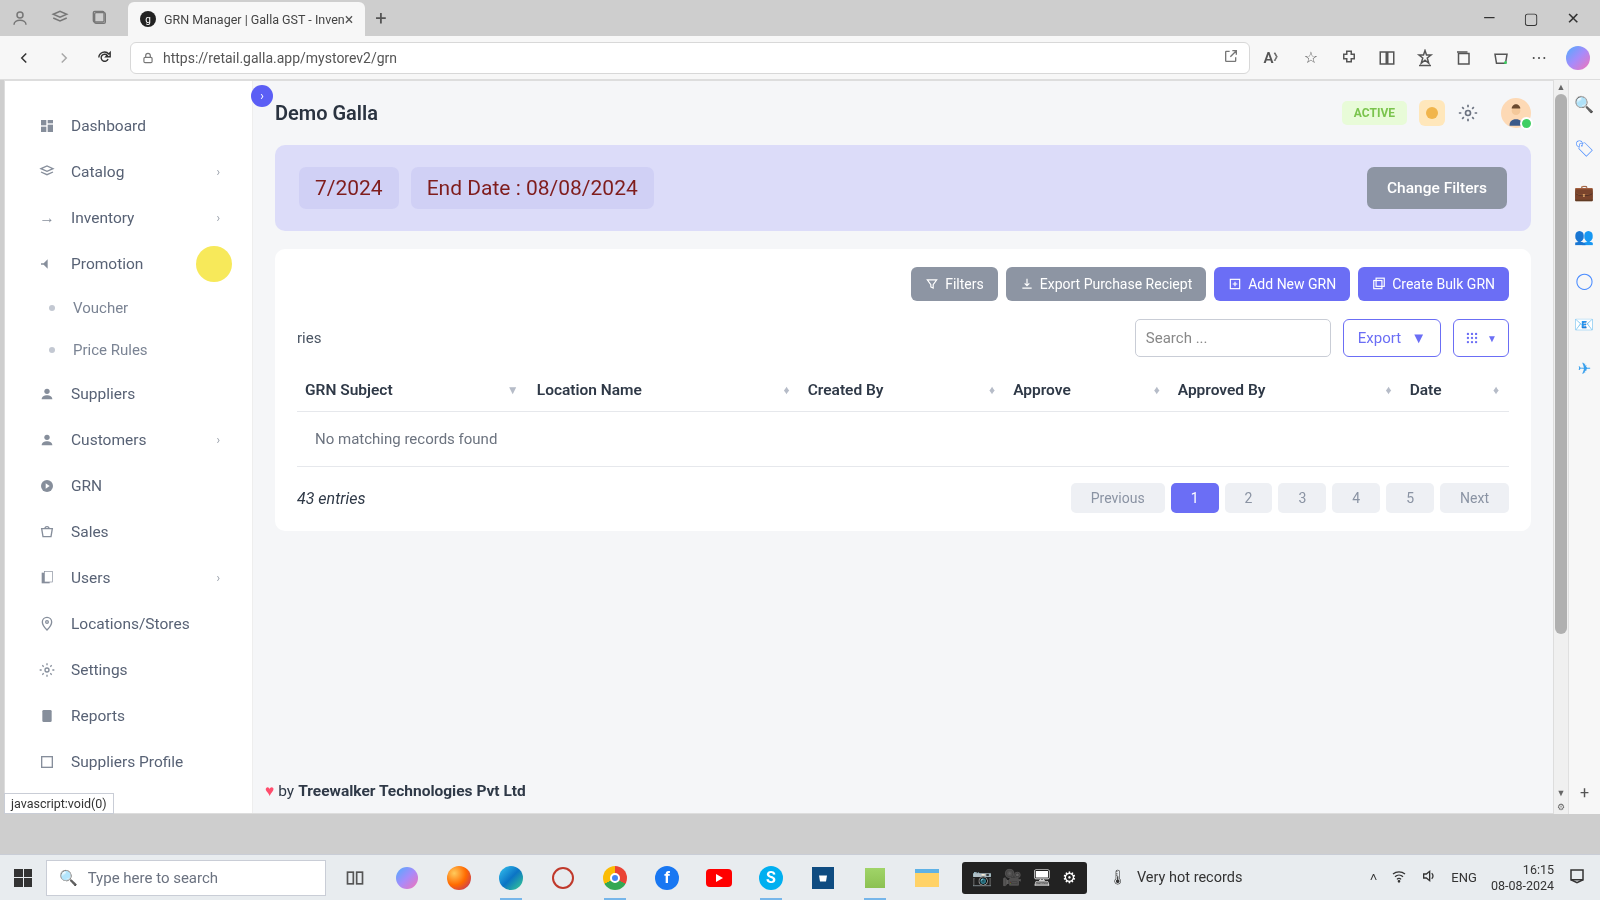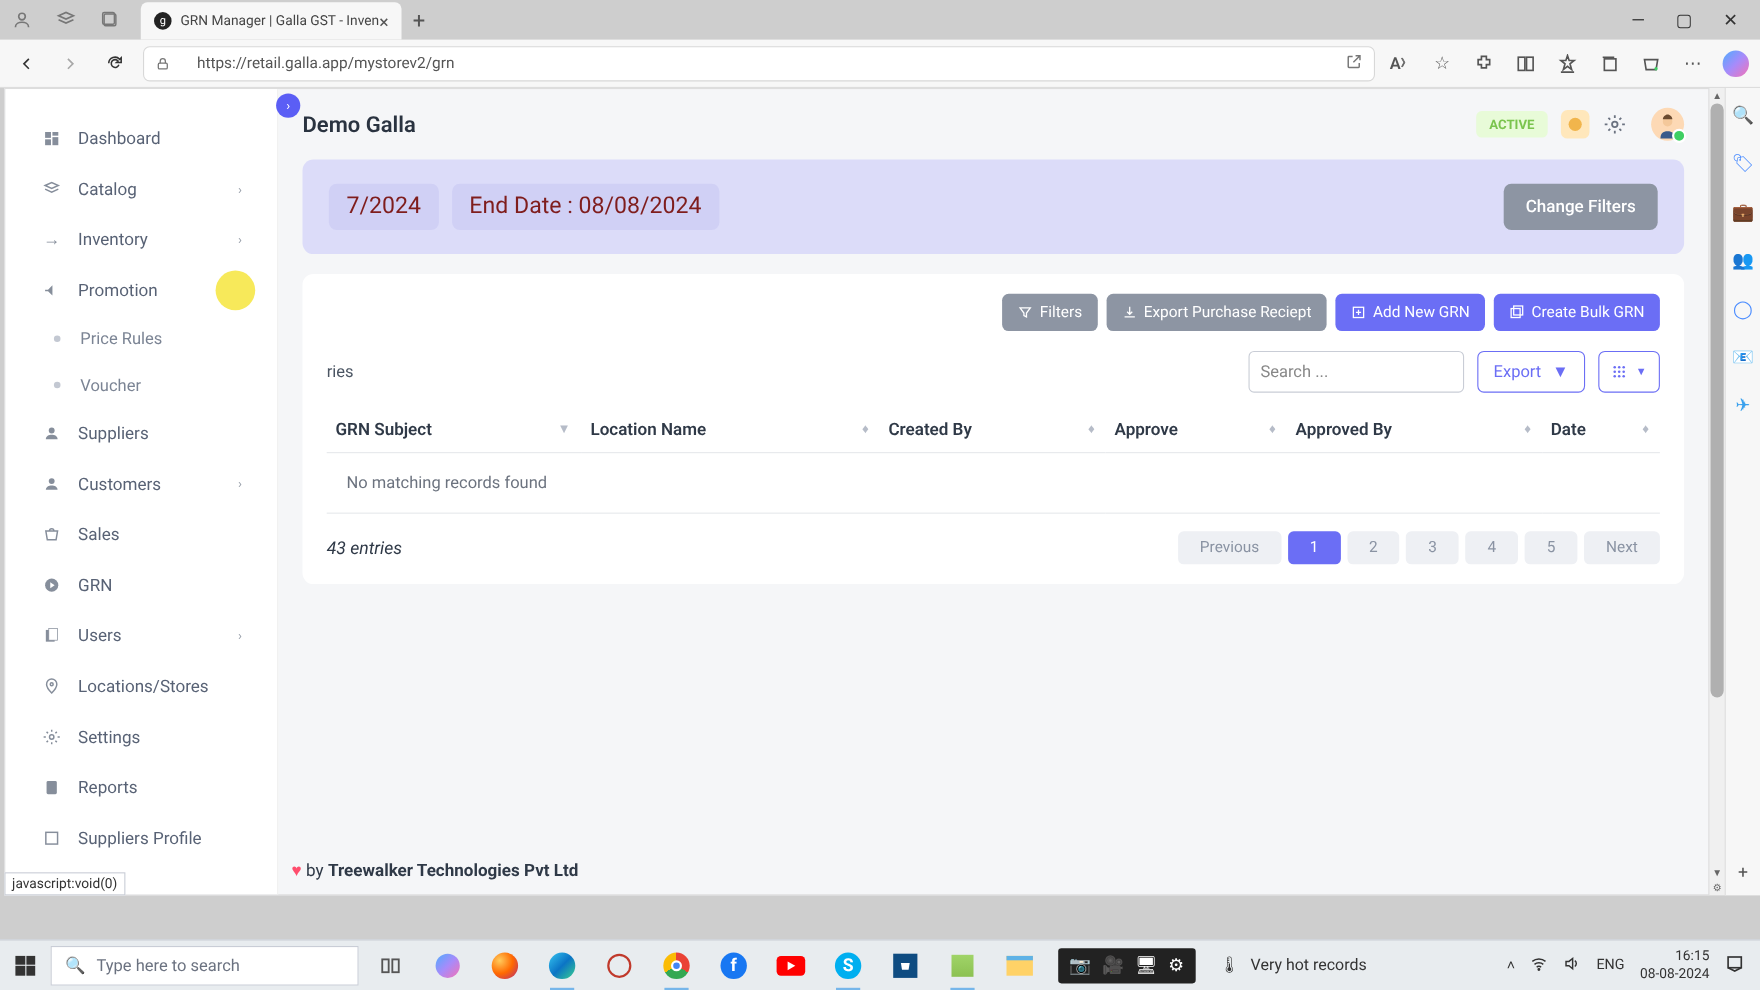--- a/index.html
+++ b/index.html
@@ -9,21 +9,21 @@
 .chrome-top { height:36px; background:#cecece; display:flex; align-items:center; padding:0 8px; }
 .chrome-icon { width:24px; height:24px; margin-right:16px; color:#666; display:flex; align-items:center; justify-content:center; border-radius:4px; }
 .tab { background:#f7f7f7; height:34px; display:flex; align-items:center; padding:0 12px; border-radius:6px 6px 0 0; margin-top:2px; font-size:12.5px; color:#444; min-width:230px; }
 .tab .favicon { width:16px; height:16px; background:#222; border-radius:50%; margin-right:8px; display:flex; align-items:center; justify-content:center; color:#fff; font-size:10px; }
 .tab .close { margin-left:auto; font-size:16px; color:#555; }
 .newtab { margin-left:10px; font-size:20px; color:#555; }
 .window-ctrl { margin-left:auto; display:flex; gap:28px; padding-right:12px; color:#333; }
 
 .addr-bar { height:44px; background:#f7f7f7; display:flex; align-items:center; padding:0 10px; gap:12px; border-bottom:1px solid #ddd; }
 .addr-btn { width:28px; height:28px; display:flex; align-items:center; justify-content:center; color:#555; border-radius:4px; }
-.addr-input { flex:1; height:32px; background:#fff; border:1px solid #d8d8d8; border-radius:6px; display:flex; align-items:center; padding:0 10px; font-size:14px; color:#555; gap:24px; }
+.addr-input { flex:1; height:32px; background:#fff; border:1px solid #d8d8d8; border-radius:6px; display:flex; align-items:center; padding:0 10px; font-size:14px; color:#555; gap:8px; }
 .addr-right { display:flex; gap:16px; align-items:center; color:#555; }
 .addr-right .ic { width:22px; height:22px; display:flex; align-items:center; justify-content:center; }
 .copilot { width:24px; height:24px; border-radius:50%; background:linear-gradient(135deg,#4facfe,#a78bfa,#f472b6); }
 
 
 .app { position:absolute; top:80px; left:4px; right:46px; bottom:86px; background:#f5f6f8; border:1px solid #ddd; }
 .scrollbar-v { position:absolute; top:80px; right:32px; width:14px; bottom:86px; background:#f0f0f0; }
 .scrollbar-v .thumb { position:absolute; left:1px; right:1px; top:14px; height:540px; background:#b0b0b0; border-radius:6px; }
 .scrollbar-v .arr { position:absolute; left:0; right:0; height:14px; display:flex; align-items:center; justify-content:center; font-size:9px; color:#666; }
 
@@ -239,24 +239,24 @@
         <span class="ic">
           <svg width="16" height="16" viewBox="0 0 24 24" fill="#868e9b">
             <path d="M3 11h4l6-6v14l-6-6H3z"></path>
           </svg>
         </span>
         <span>Promotion</span>
         <span class="yellow-dot"></span>
       </div>
 
     <div class="side-sub">
+        <span>Voucher</span>
+      </div>
+    <div class="side-sub">
         <span>Price Rules</span>
-      </div>
-    <div class="side-sub">
-        <span>Voucher</span>
       </div>
 
     <div class="side-item">
         <span class="ic">
           <svg width="16" height="16" viewBox="0 0 24 24" fill="#868e9b">
             <circle cx="12" cy="8" r="4"></circle>
             <path d="M4 20c0-4 4-6 8-6s8 2 8 6z"></path>
           </svg>
         </span>
         <span>Suppliers</span>
@@ -264,40 +264,40 @@
 
     <div class="side-item">
         <span class="ic">
           <svg width="16" height="16" viewBox="0 0 24 24" fill="#868e9b">
             <circle cx="12" cy="8" r="4"></circle>
             <path d="M4 20c0-4 4-6 8-6s8 2 8 6z"></path>
           </svg>
         </span>
         <span>Customers</span>
         <span class="chev">›</span>
+      </div>
+
+    <div class="side-item">
+        <span class="ic">
+          <svg width="16" height="16" viewBox="0 0 24 24" fill="#868e9b">
+            <circle cx="12" cy="12" r="9"></circle>
+            <path d="M10 8l6 4-6 4z" fill="#fff"></path>
+          </svg>
+        </span>
+        <span>GRN</span>
       </div>
 
     <div class="side-item">
         <span class="ic">
           <svg width="16" height="16" viewBox="0 0 24 24" fill="none" stroke="#868e9b" stroke-width="2">
             <path d="M4 7h16l-2 12H6z"></path>
             <path d="M9 7a3 3 0 0 1 6 0"></path>
           </svg>
         </span>
         <span>Sales</span>
-      </div>
-
-    <div class="side-item">
-        <span class="ic">
-          <svg width="16" height="16" viewBox="0 0 24 24" fill="#868e9b">
-            <circle cx="12" cy="12" r="9"></circle>
-            <path d="M10 8l6 4-6 4z" fill="#fff"></path>
-          </svg>
-        </span>
-        <span>GRN</span>
       </div>
 
     <div class="side-item">
         <span class="ic">
           <svg width="16" height="16" viewBox="0 0 24 24" fill="#868e9b">
             <rect x="4" y="4" width="12" height="16"></rect>
             <rect x="8" y="2" width="12" height="16" fill="#fff" stroke="#868e9b"></rect>
           </svg>
         </span>
         <span>Users</span>

